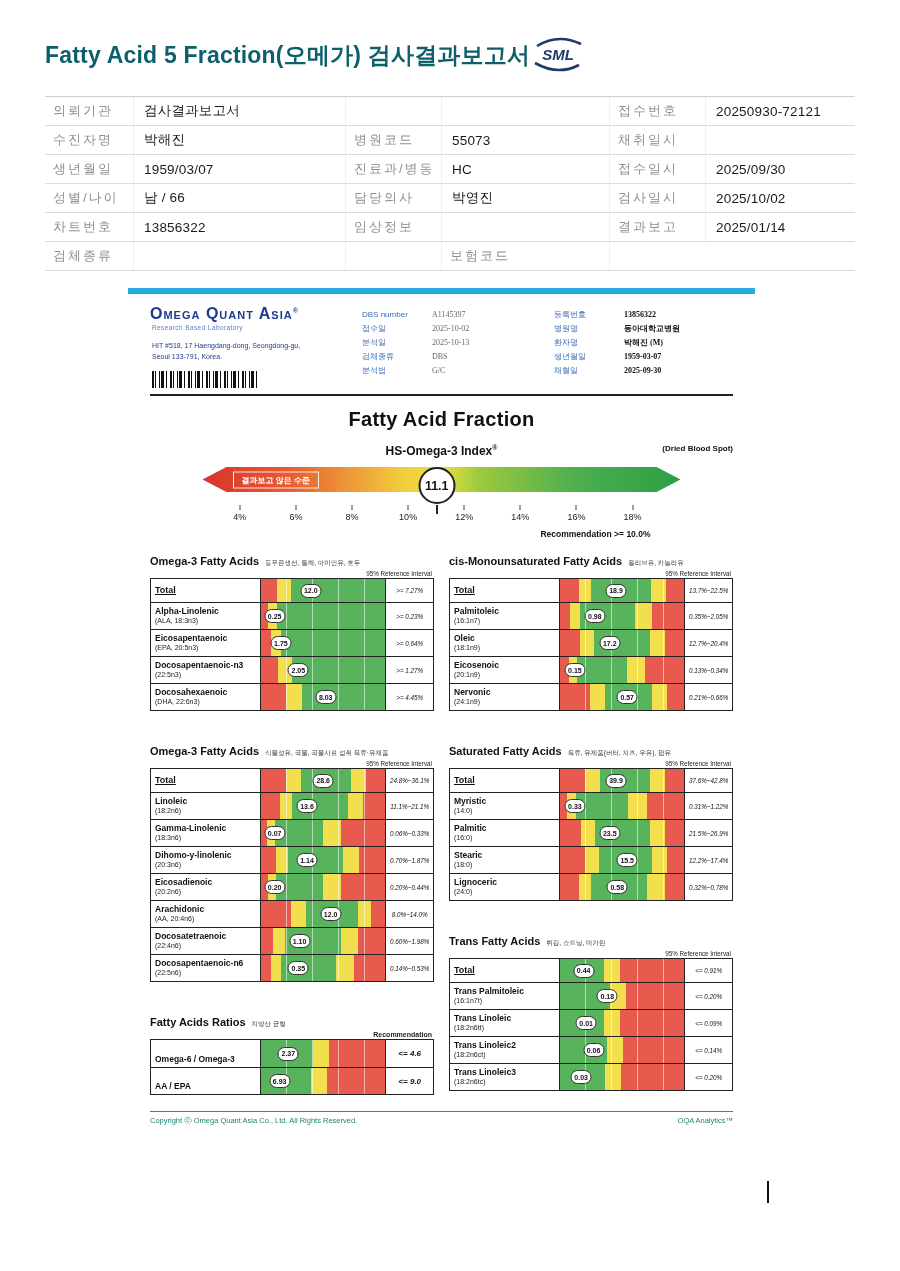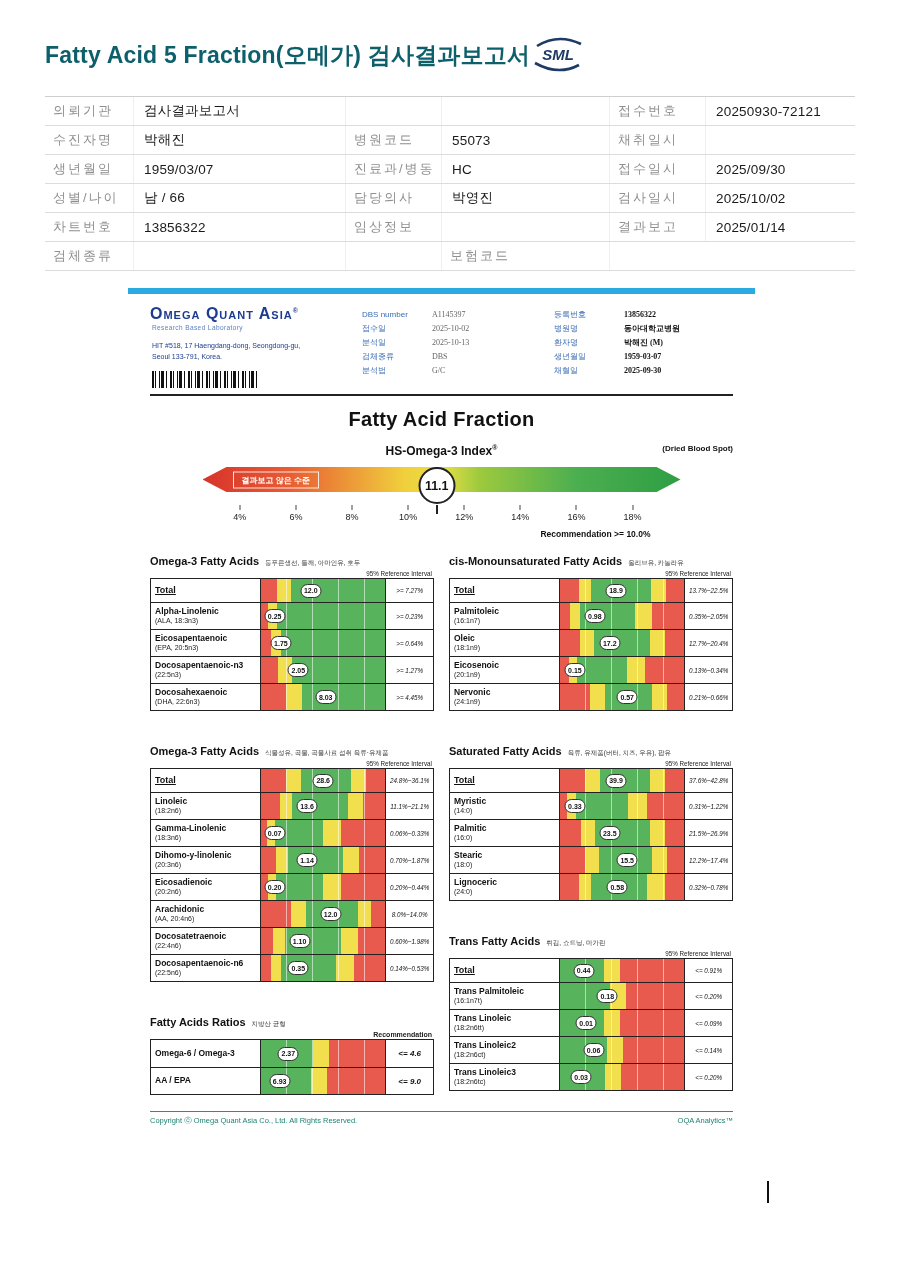--- a/index.html
+++ b/index.html
@@ -79,21 +79,21 @@
   .pname { padding:2px 4px; border-right:1px solid #222; display:flex; flex-direction:column; justify-content:center; }
   .pname .nm { font-size:8.5px; font-weight:bold; color:#111; line-height:1.15; }
   .pname .sub { font-size:7px; color:#222; line-height:1.2; }
   .prow.total .nm { text-decoration:underline; font-size:9px; }
   .pbar { position:relative; display:flex; border-right:1px solid #222; overflow:visible; }
   .pseg { height:100%; }
   .pbar::after { content:""; position:absolute; inset:0; background:repeating-linear-gradient(90deg,transparent 0 25px,rgba(255,255,255,.55) 25px 26px); pointer-events:none; }
   .marker { position:absolute; top:50%; transform:translate(-50%,-50%); min-width:21px; height:14px; background:#fff; border:1.2px solid #333; border-radius:8px; display:flex; align-items:center; justify-content:center; font-size:7px; font-weight:bold; color:#111; z-index:2; padding:0 2px; white-space:nowrap; }
   .pref { display:flex; align-items:center; justify-content:center; font-size:6.3px; color:#111; text-align:center; padding:0 1px;font-style:italic; }
   .panel.ratios .pref { font-weight:bold; font-size:8px; }
-  .panel.ratios .pname { justify-content:center; }
+  .panel.ratios .pname { justify-content:flex-end; }
 
   
   .report-footer { display:flex; justify-content:space-between; border-top:1px solid #2a8f7f; margin-top:16px; padding-top:4px; font-size:7.5px; color:#1f8472; }
 
   .cursor { position:absolute; left:767px; top:1181px; width:2px; height:22px; background:#111; }
 </style>
 </head>
 <body>
 
 <div class="page">

